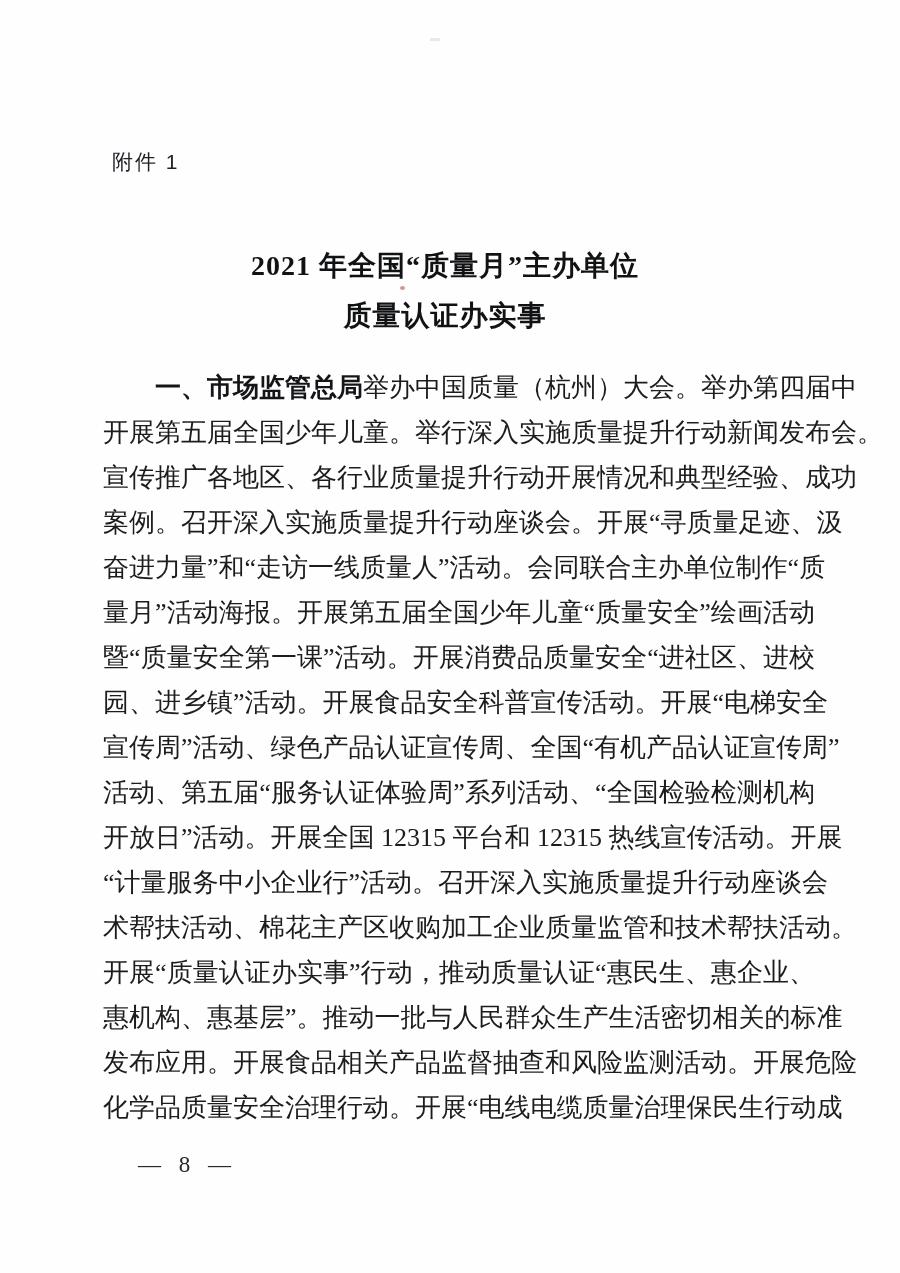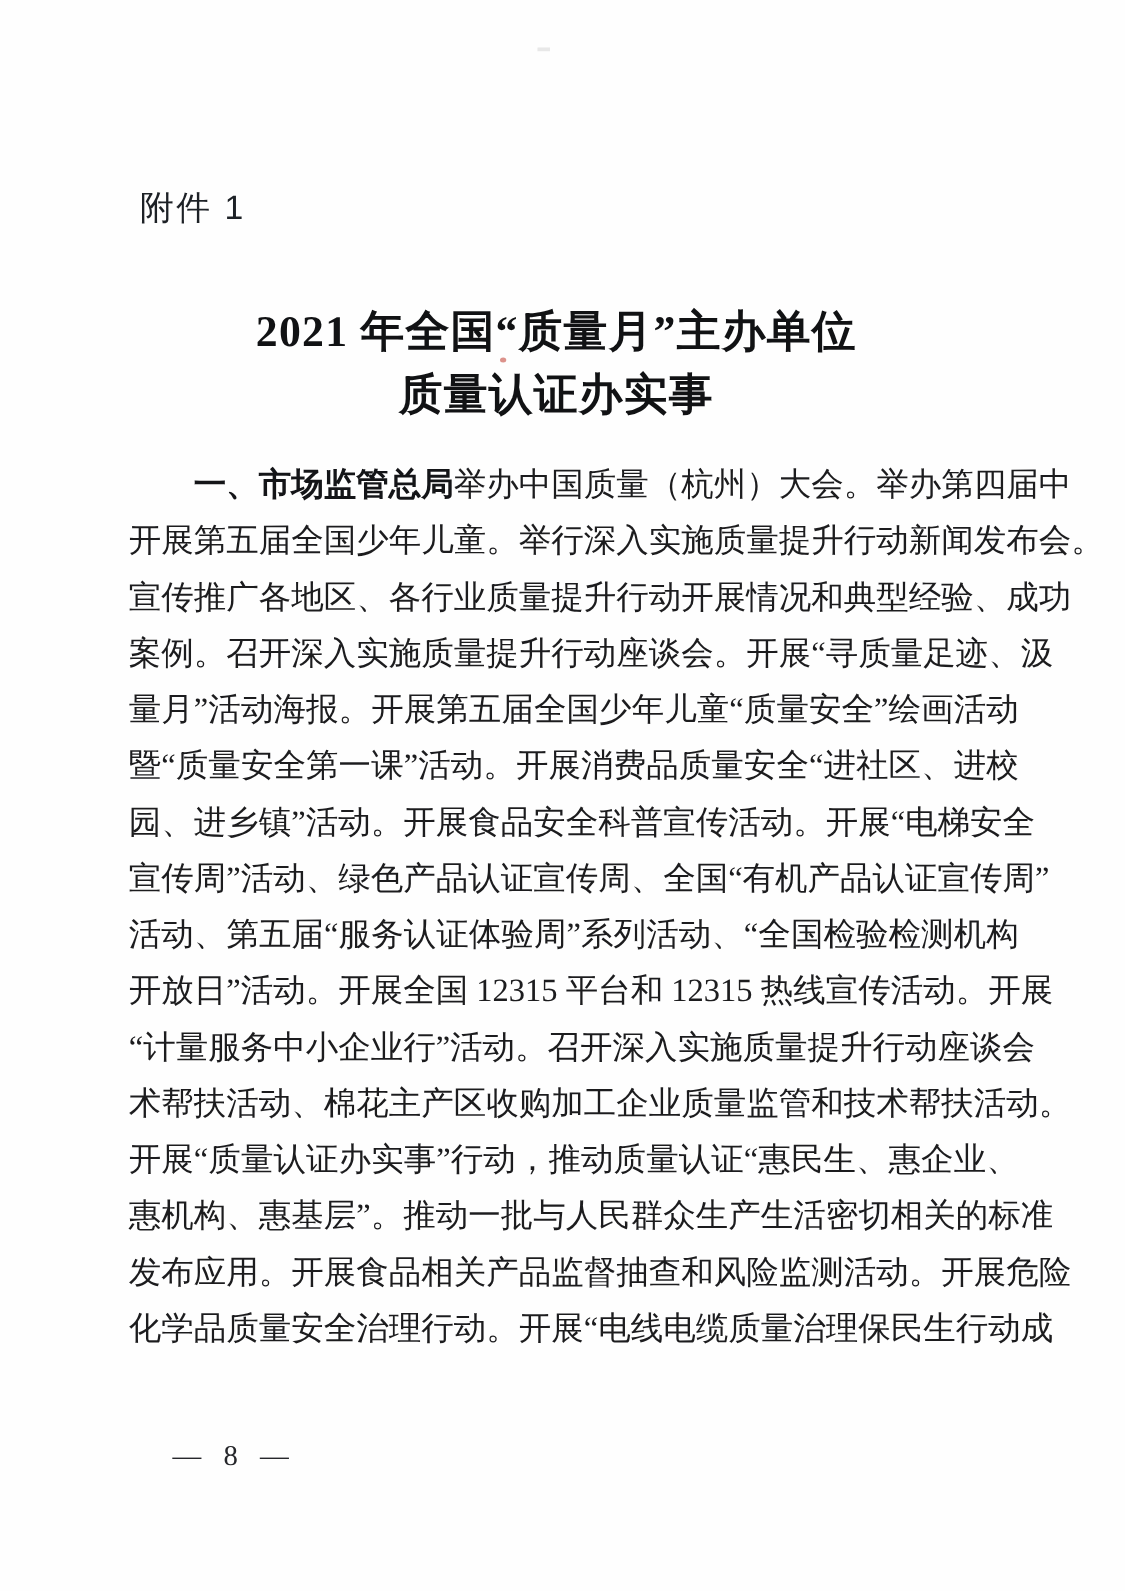--- a/index.html
+++ b/index.html
@@ -11,32 +11,32 @@
     background: #fefefe;
     font-family: "Liberation Serif", serif;
     color: #1c1c1e;
     overflow: hidden;
   }
   .attachment-label {
     position: absolute;
     left: 112px;
     top: 148px;
     font-family: "Liberation Sans", sans-serif;
-    font-size: 27px;
+    font-size: 21px;
     letter-spacing: 2px;
     color: #1d2126;
   }
   .title-block {
     position: absolute;
     left: 60px;
     width: 770px;
     top: 241px;
     text-align: center;
     font-weight: 700;
-    font-size: 35px;
+    font-size: 28px;
     line-height: 50px;
     color: #111214;
     letter-spacing: 1px;
   }
   .body-text {
     position: absolute;
     left: 103px;
     top: 365px;
     width: 712px;
   }
@@ -98,20 +98,21 @@
     <div>质量认证办实事</div>
   </div>
 
   <div class="scan-speckle-red"></div>
 
   <div class="body-text" id="body-paragraph">
       <div class="line indent"><strong>一、市场监管总局</strong>举办中国质量（杭州）大会。举办第四届中</div>
       <div class="line">开展第五届全国少年儿童。举行深入实施质量提升行动新闻发布会。</div>
       <div class="line">宣传推广各地区、各行业质量提升行动开展情况和典型经验、成功</div>
       <div class="line">案例。召开深入实施质量提升行动座谈会。开展“寻质量足迹、汲</div>
+      <div class="line">奋进力量”和“走访一线质量人”活动。会同联合主办单位制作“质</div>
       <div class="line">量月”活动海报。开展第五届全国少年儿童“质量安全”绘画活动</div>
       <div class="line">暨“质量安全第一课”活动。开展消费品质量安全“进社区、进校</div>
       <div class="line">园、进乡镇”活动。开展食品安全科普宣传活动。开展“电梯安全</div>
       <div class="line">宣传周”活动、绿色产品认证宣传周、全国“有机产品认证宣传周”</div>
       <div class="line">活动、第五届“服务认证体验周”系列活动、“全国检验检测机构</div>
       <div class="line">开放日”活动。开展全国 12315 平台和 12315 热线宣传活动。开展</div>
       <div class="line">“计量服务中小企业行”活动。召开深入实施质量提升行动座谈会</div>
       <div class="line">术帮扶活动、棉花主产区收购加工企业质量监管和技术帮扶活动。</div>
       <div class="line">开展“质量认证办实事”行动，推动质量认证“惠民生、惠企业、</div>
       <div class="line">惠机构、惠基层”。推动一批与人民群众生产生活密切相关的标准</div>

